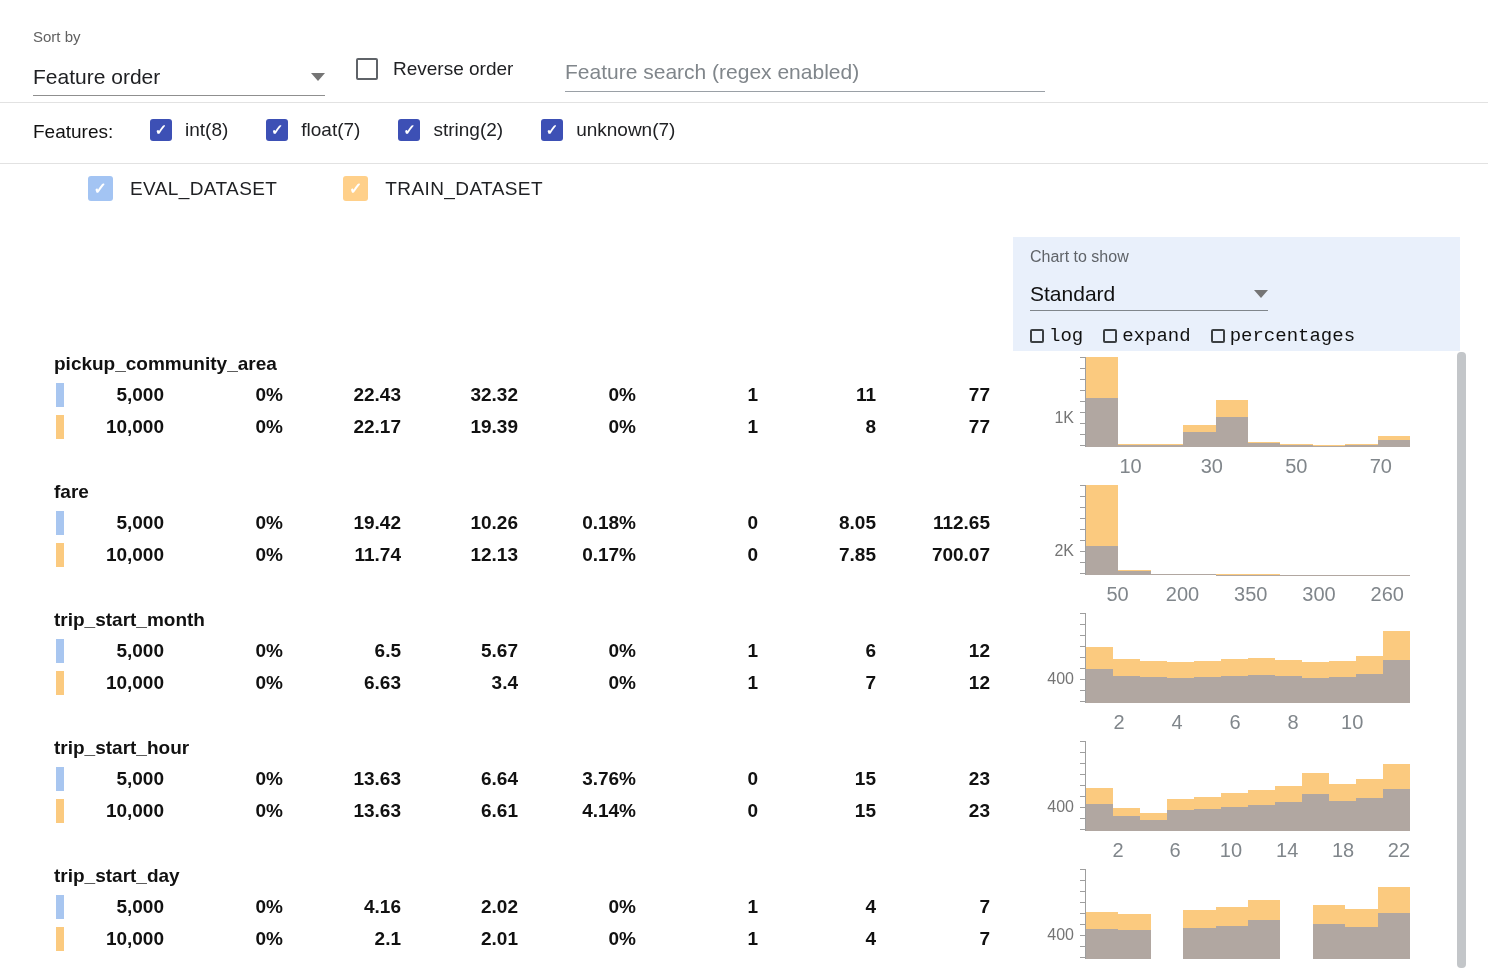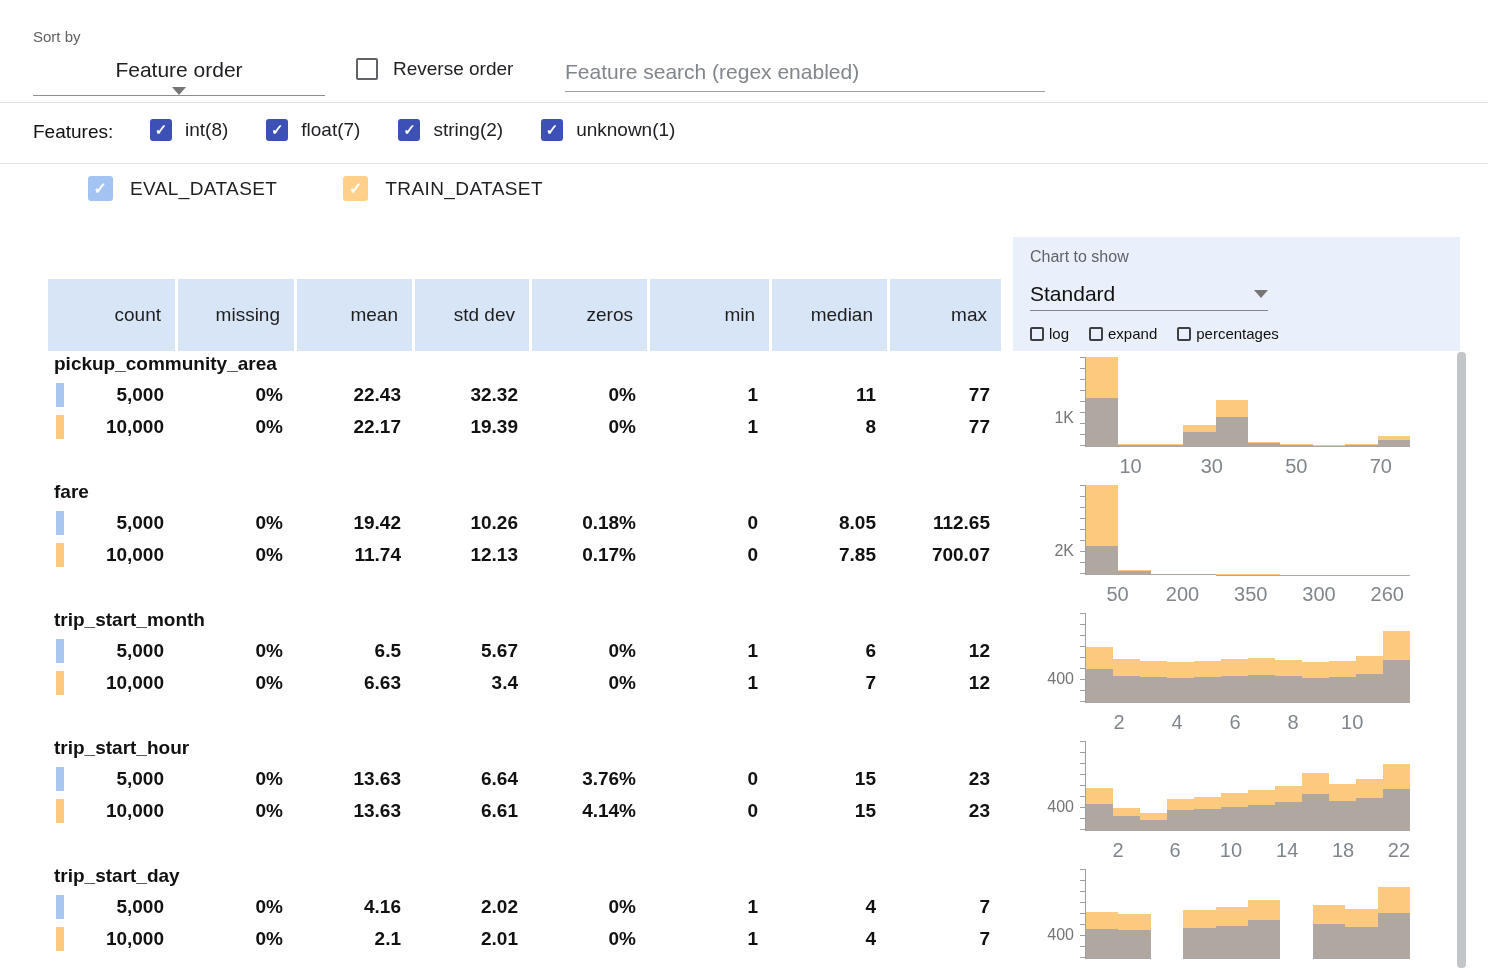--- a/index.html
+++ b/index.html
@@ -2,21 +2,21 @@
 <html style="--accent: #3d50b5; --eval: #a8c6f0; --train: #fbca7f; --overlap: #b1a7a1;"><head>
 <meta charset="utf-8">
 <style>
   * { margin:0; padding:0; box-sizing:border-box; }
   body { font-family:"Liberation Sans", sans-serif; background:#fff; }
   .page { position:relative; width:1488px; height:968px; background:#fff; overflow:hidden; color:#202124; }
 
   
   .sort-label { position:absolute; left:33px; top:28px; font-size:15px; color:#616161; }
   .sort-select { position:absolute; left:33px; top:58px; width:292px; height:38px; border-bottom:1px solid #8f8f8f;
-                 font-size:21px; display:flex; align-items:center; justify-content:space-between; cursor:pointer;flex-direction:column; }
+                 font-size:21px; display:flex; align-items:center; justify-content:space-between; cursor:pointer; }
   .caret { width:0; height:0; border-left:7px solid transparent; border-right:7px solid transparent; border-top:8px solid #757575; }
   .reverse { position:absolute; left:356px; top:58px; display:flex; align-items:center; gap:15px; font-size:19px; cursor:pointer; }
   .cbx-empty { width:22px; height:22px; border:2px solid #5f6368; border-radius:2px; background:#fff; }
   .search { position:absolute; left:565px; top:52px; width:480px; height:40px; border:none; border-bottom:1px solid #9aa0a6;
             font-size:21px; color:#202124; outline:none; background:transparent; font-family:inherit; }
   .search::placeholder { color:#80868b; }
   .divider { position:absolute; left:0; width:100%; height:1px; background:#e2e2e2; }
   .d1 { top:102px; } .d2 { top:163px; }
 
   
@@ -39,21 +39,21 @@
                 grid-template-columns:130px 119px 118px 117px 118px 122px 118px 114px; background:#fff; }
   .hcell { background:#d8e5f7; border-right:3px solid #fff; display:flex; align-items:center; justify-content:flex-end;
            padding-right:14px; font-size:19px; color:#1f1f1f; }
 
   
   .chart-panel { position:absolute; left:1013px; top:237px; width:447px; height:114px; background:#e9f0fb; }
   .cp-label { position:absolute; left:17px; top:11px; font-size:16px; color:#5f6368; }
   .cp-select { position:absolute; left:17px; top:40px; width:238px; height:34px; border-bottom:1px solid #80868b;
                display:flex; align-items:center; justify-content:space-between; font-size:21px; color:#111; cursor:pointer; }
   .cp-toggles { position:absolute; left:17px; top:88px; display:flex; gap:20px; }
-  .cp-toggle { display:flex; align-items:center; gap:5px; font-size:15px; color:#111; cursor:pointer; }
+  .cp-toggle { display:flex; align-items:center; gap:5px; font-size:19px; color:#111; cursor:pointer;font-family:Liberation Mono, monospace; }
   .cbx-small { width:14px; height:14px; border:2px solid #3c4043; border-radius:2px; background:transparent; flex:none; }
 
   
   .features-list { position:absolute; left:48px; top:351px; width:1407px; }
   .feature { position:relative; height:128px; }
   .fname { position:absolute; left:6px; top:2px; font-size:19px; font-weight:bold; color:#111; }
   .stat-row { position:absolute; left:0; height:26px; display:grid;
               grid-template-columns:130px 119px 118px 117px 118px 122px 118px 114px; align-items:center; }
   .stat-row.r0 { top:31px; } .stat-row.r1 { top:63px; }
   .scell { text-align:right; padding-right:14px; font-size:19px; font-weight:bold; color:#111; }
@@ -104,47 +104,37 @@
       <label class="filter-item">
         <span class="cbx-checked">✓</span>
         <span>float(7)</span>
       </label>
       <label class="filter-item">
         <span class="cbx-checked">✓</span>
         <span>string(2)</span>
       </label>
       <label class="filter-item">
         <span class="cbx-checked">✓</span>
-        <span>unknown(1)</span>
+        <span>unknown(7)</span>
       </label>
     </div>
 
   <div class="divider d2"></div>
 
   <div class="datasets" id="datasets">
       <label class="ds-item">
         <span class="cbx-ds" style="background: rgb(163, 196, 243);">✓</span>
         <span>EVAL_DATASET</span>
       </label>
       <label class="ds-item">
         <span class="cbx-ds" style="background: rgb(255, 208, 138);">✓</span>
         <span>TRAIN_DATASET</span>
       </label>
     </div>
 
-  <div class="col-header" id="col-header">
-      <div class="hcell">count</div>
-      <div class="hcell">missing</div>
-      <div class="hcell">mean</div>
-      <div class="hcell">std dev</div>
-      <div class="hcell">zeros</div>
-      <div class="hcell">min</div>
-      <div class="hcell">median</div>
-      <div class="hcell">max</div>
-    </div>
 
   <div class="chart-panel">
     <div class="cp-label">Chart to show</div>
     <div class="cp-select">
       <span>Standard</span>
       <span class="caret"></span>
     </div>
     <div class="cp-toggles" id="cp-toggles">
         <label class="cp-toggle">
           <span class="cbx-small"></span>

